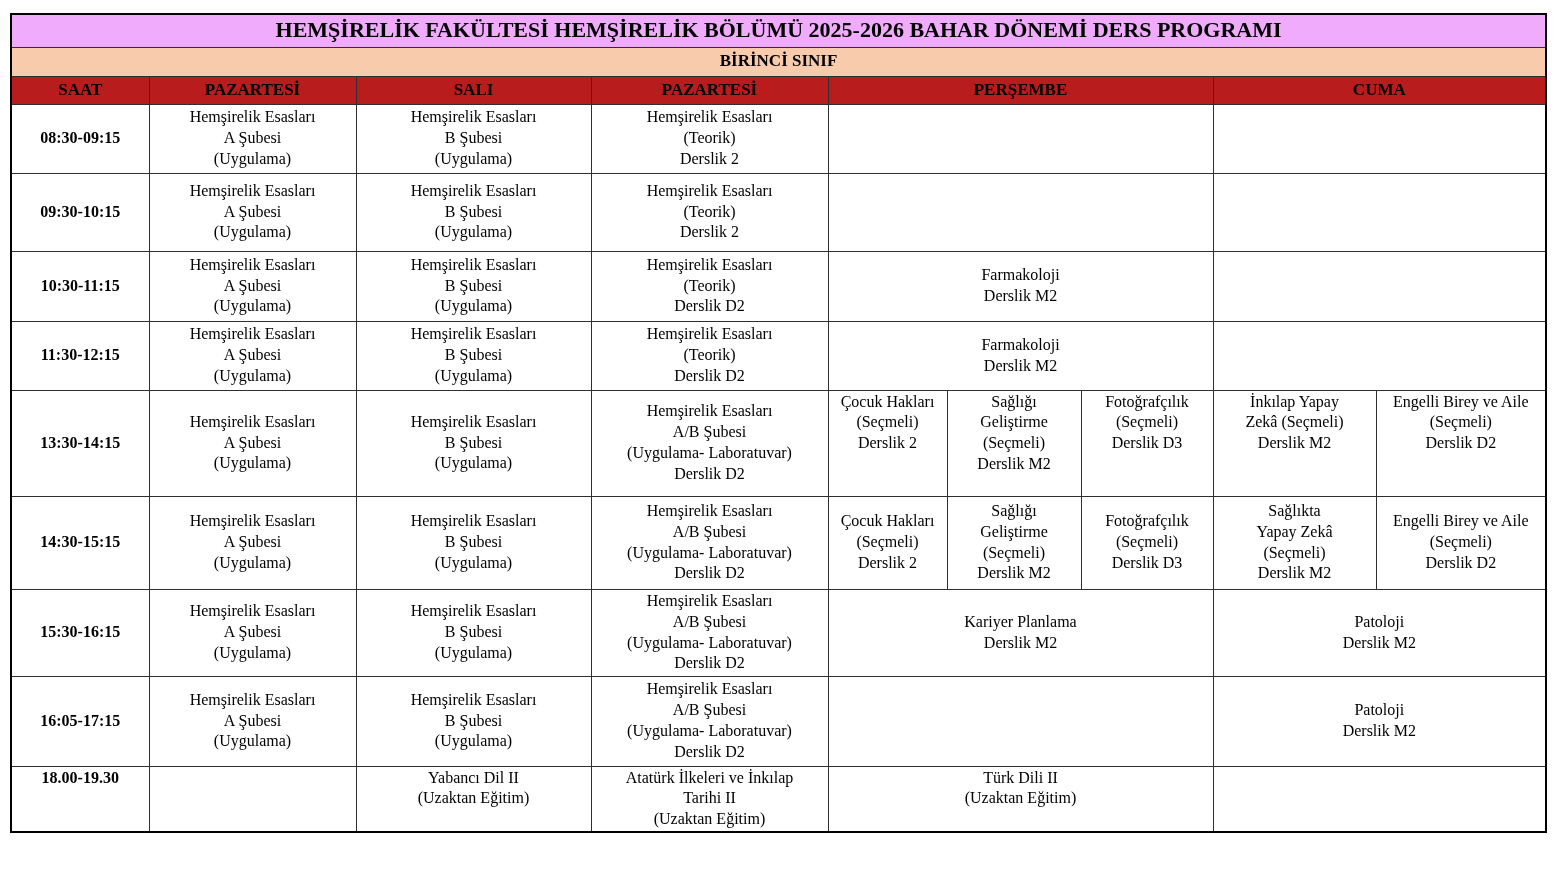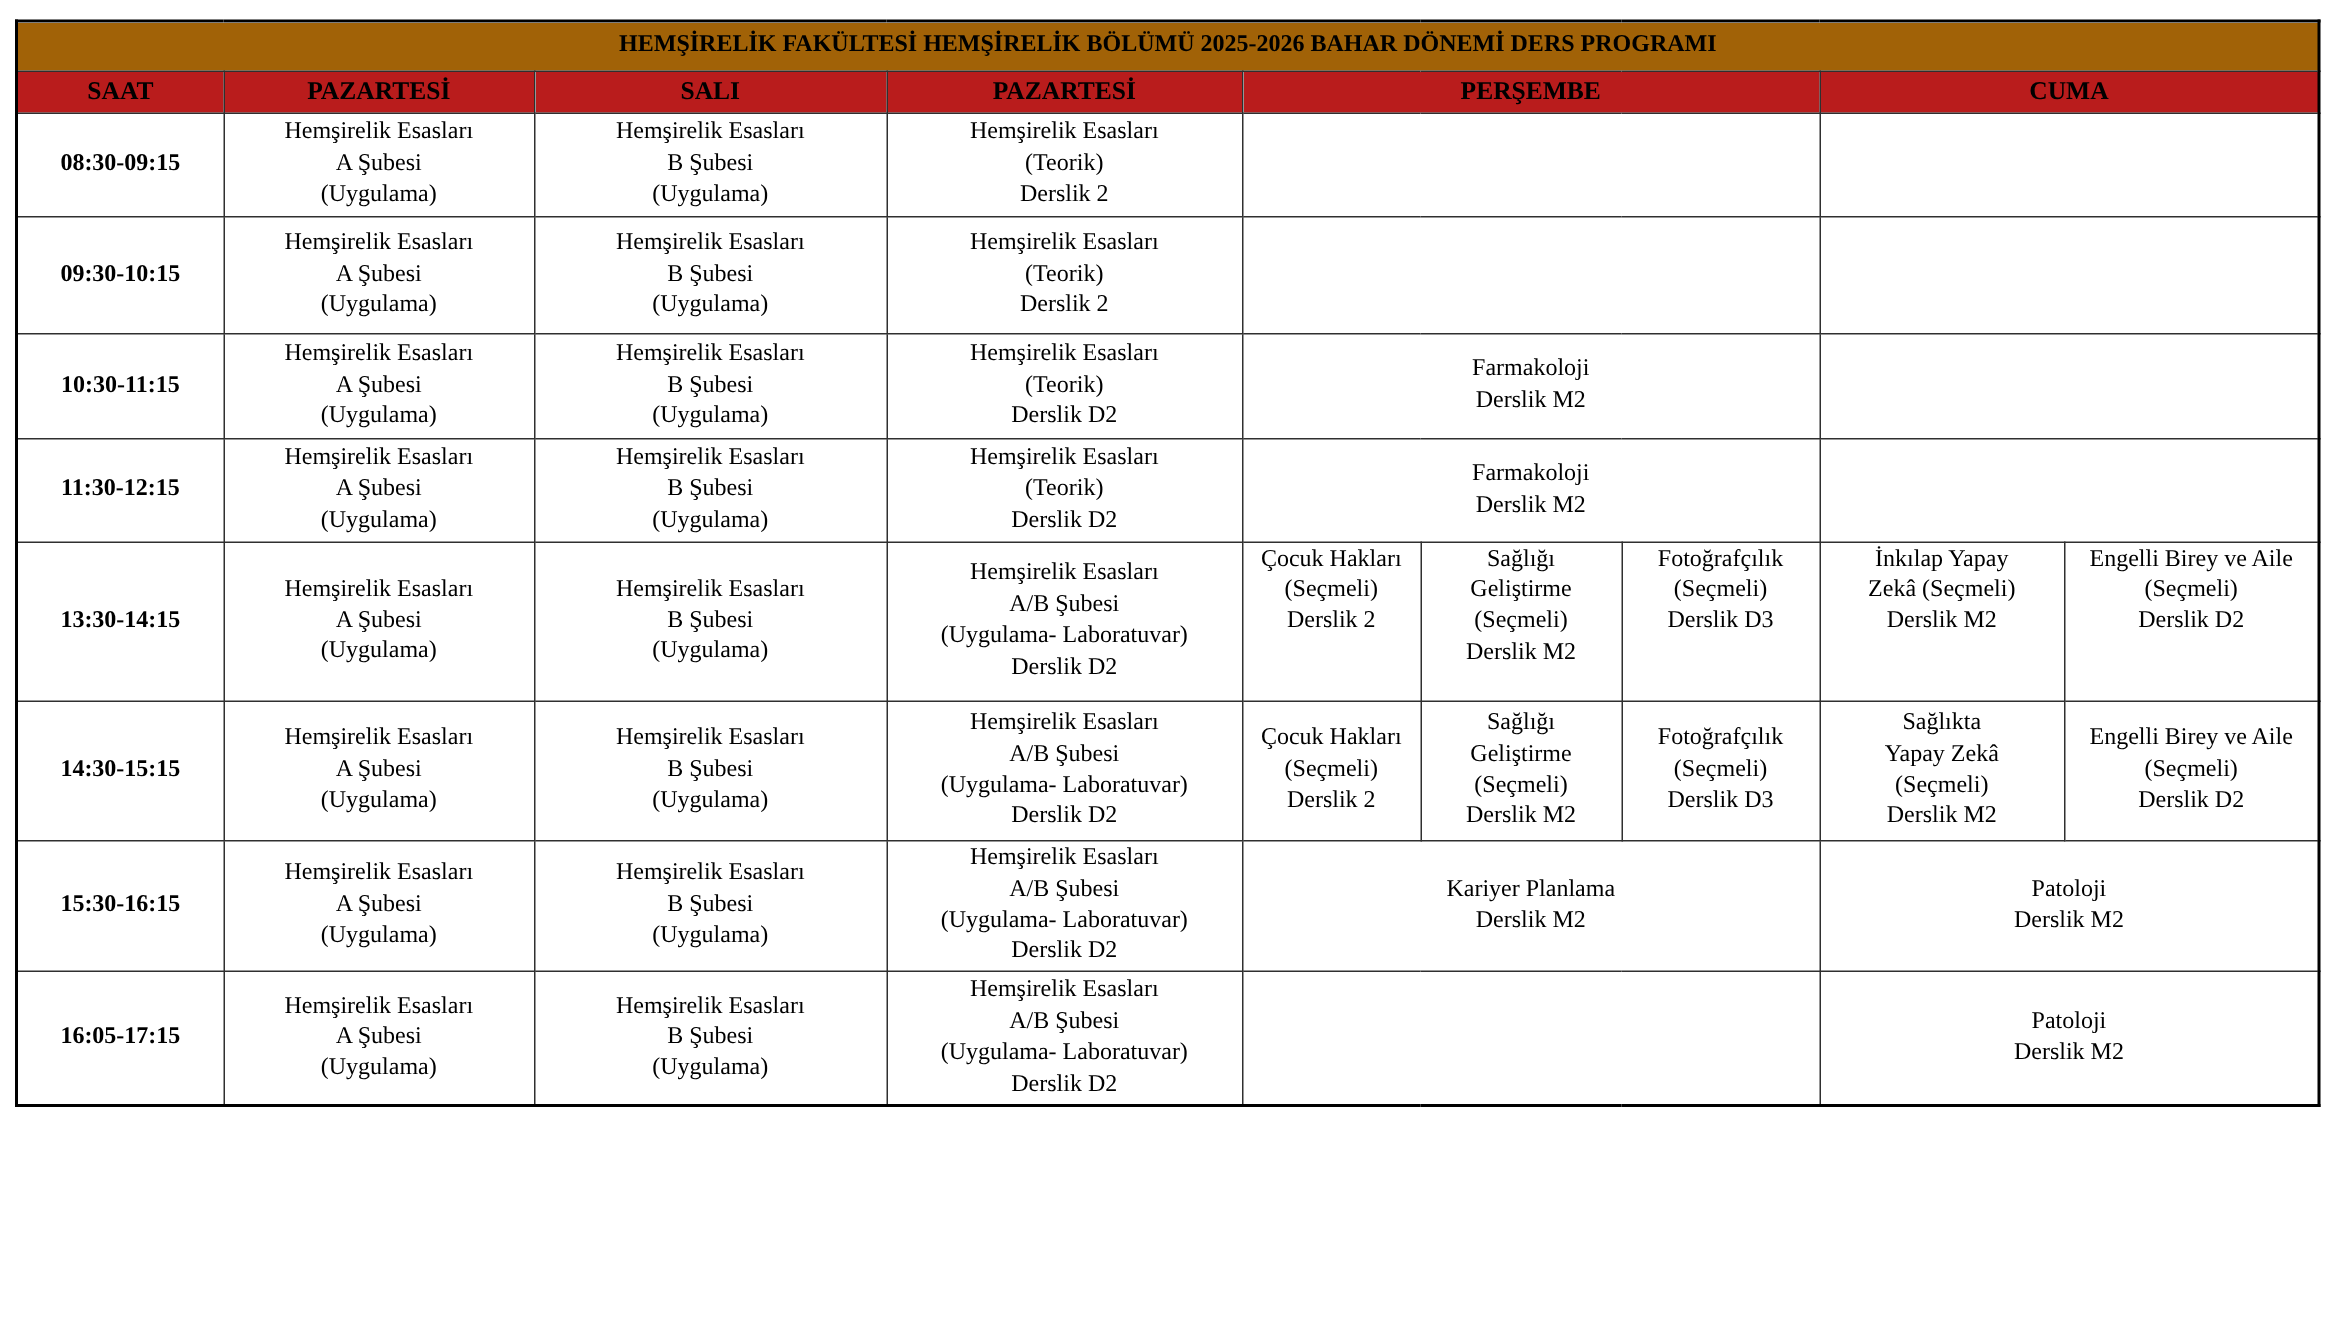--- a/index.html
+++ b/index.html
@@ -27,23 +27,23 @@
     text-align: center;
     vertical-align: middle;
     white-space: pre-line;
     padding: 1px 3px;
     font-size: 16px;
     line-height: 1.3;
     overflow: hidden;
     box-sizing: border-box;
   }
   .title-row td {
-    background: #a16207;
-    font-weight: bold;
-    font-size: 16px;
+    background: #f0abfc;
+    font-weight: bold;
+    font-size: 22px;
     height: 33px;
   }
   .class-row td {
     background: #F8CBAD;
     font-weight: bold;
     font-size: 17px;
     height: 29px;
   }
   .head-row td {
     background: #b91c1c;
@@ -82,20 +82,23 @@
       <col style="width:132px">
       <col style="width:163px">
       <col style="width:170px">
     </colgroup>
 
     <tbody>
         <tr class="title-row">
       <td colspan="9">HEMŞİRELİK FAKÜLTESİ HEMŞİRELİK BÖLÜMÜ 2025-2026 BAHAR DÖNEMİ DERS PROGRAMI</td>
     </tr>
 
+    <tr class="class-row">
+      <td colspan="9">BİRİNCİ SINIF</td>
+    </tr>
 
     <tr class="head-row">
       <td>SAAT</td>
       <td>PAZARTESİ</td>
       <td>SALI</td>
       <td>PAZARTESİ</td>
       <td colspan="3">PERŞEMBE</td>
       <td colspan="2">CUMA</td>
     </tr>
 
@@ -251,16 +254,28 @@
 (Uygulama)</td>
       <td>Hemşirelik Esasları
 A/B Şubesi
 (Uygulama- Laboratuvar)
 Derslik D2</td>
       <td colspan="3"></td>
       <td colspan="2">Patoloji
 Derslik M2</td>
     </tr>
 
+    <tr class="r9">
+      <td class="time vtop">18.00-19.30</td>
+      <td class="vtop"></td>
+      <td class="vtop">Yabancı Dil II
+(Uzaktan Eğitim)</td>
+      <td class="vtop">Atatürk İlkeleri ve İnkılap
+Tarihi II
+(Uzaktan Eğitim)</td>
+      <td colspan="3" class="vtop">Türk Dili II
+(Uzaktan Eğitim)</td>
+      <td colspan="2" class="vtop"></td>
+    </tr>
 
   </tbody>
     </table>
 </div>
 
 </body></html>

